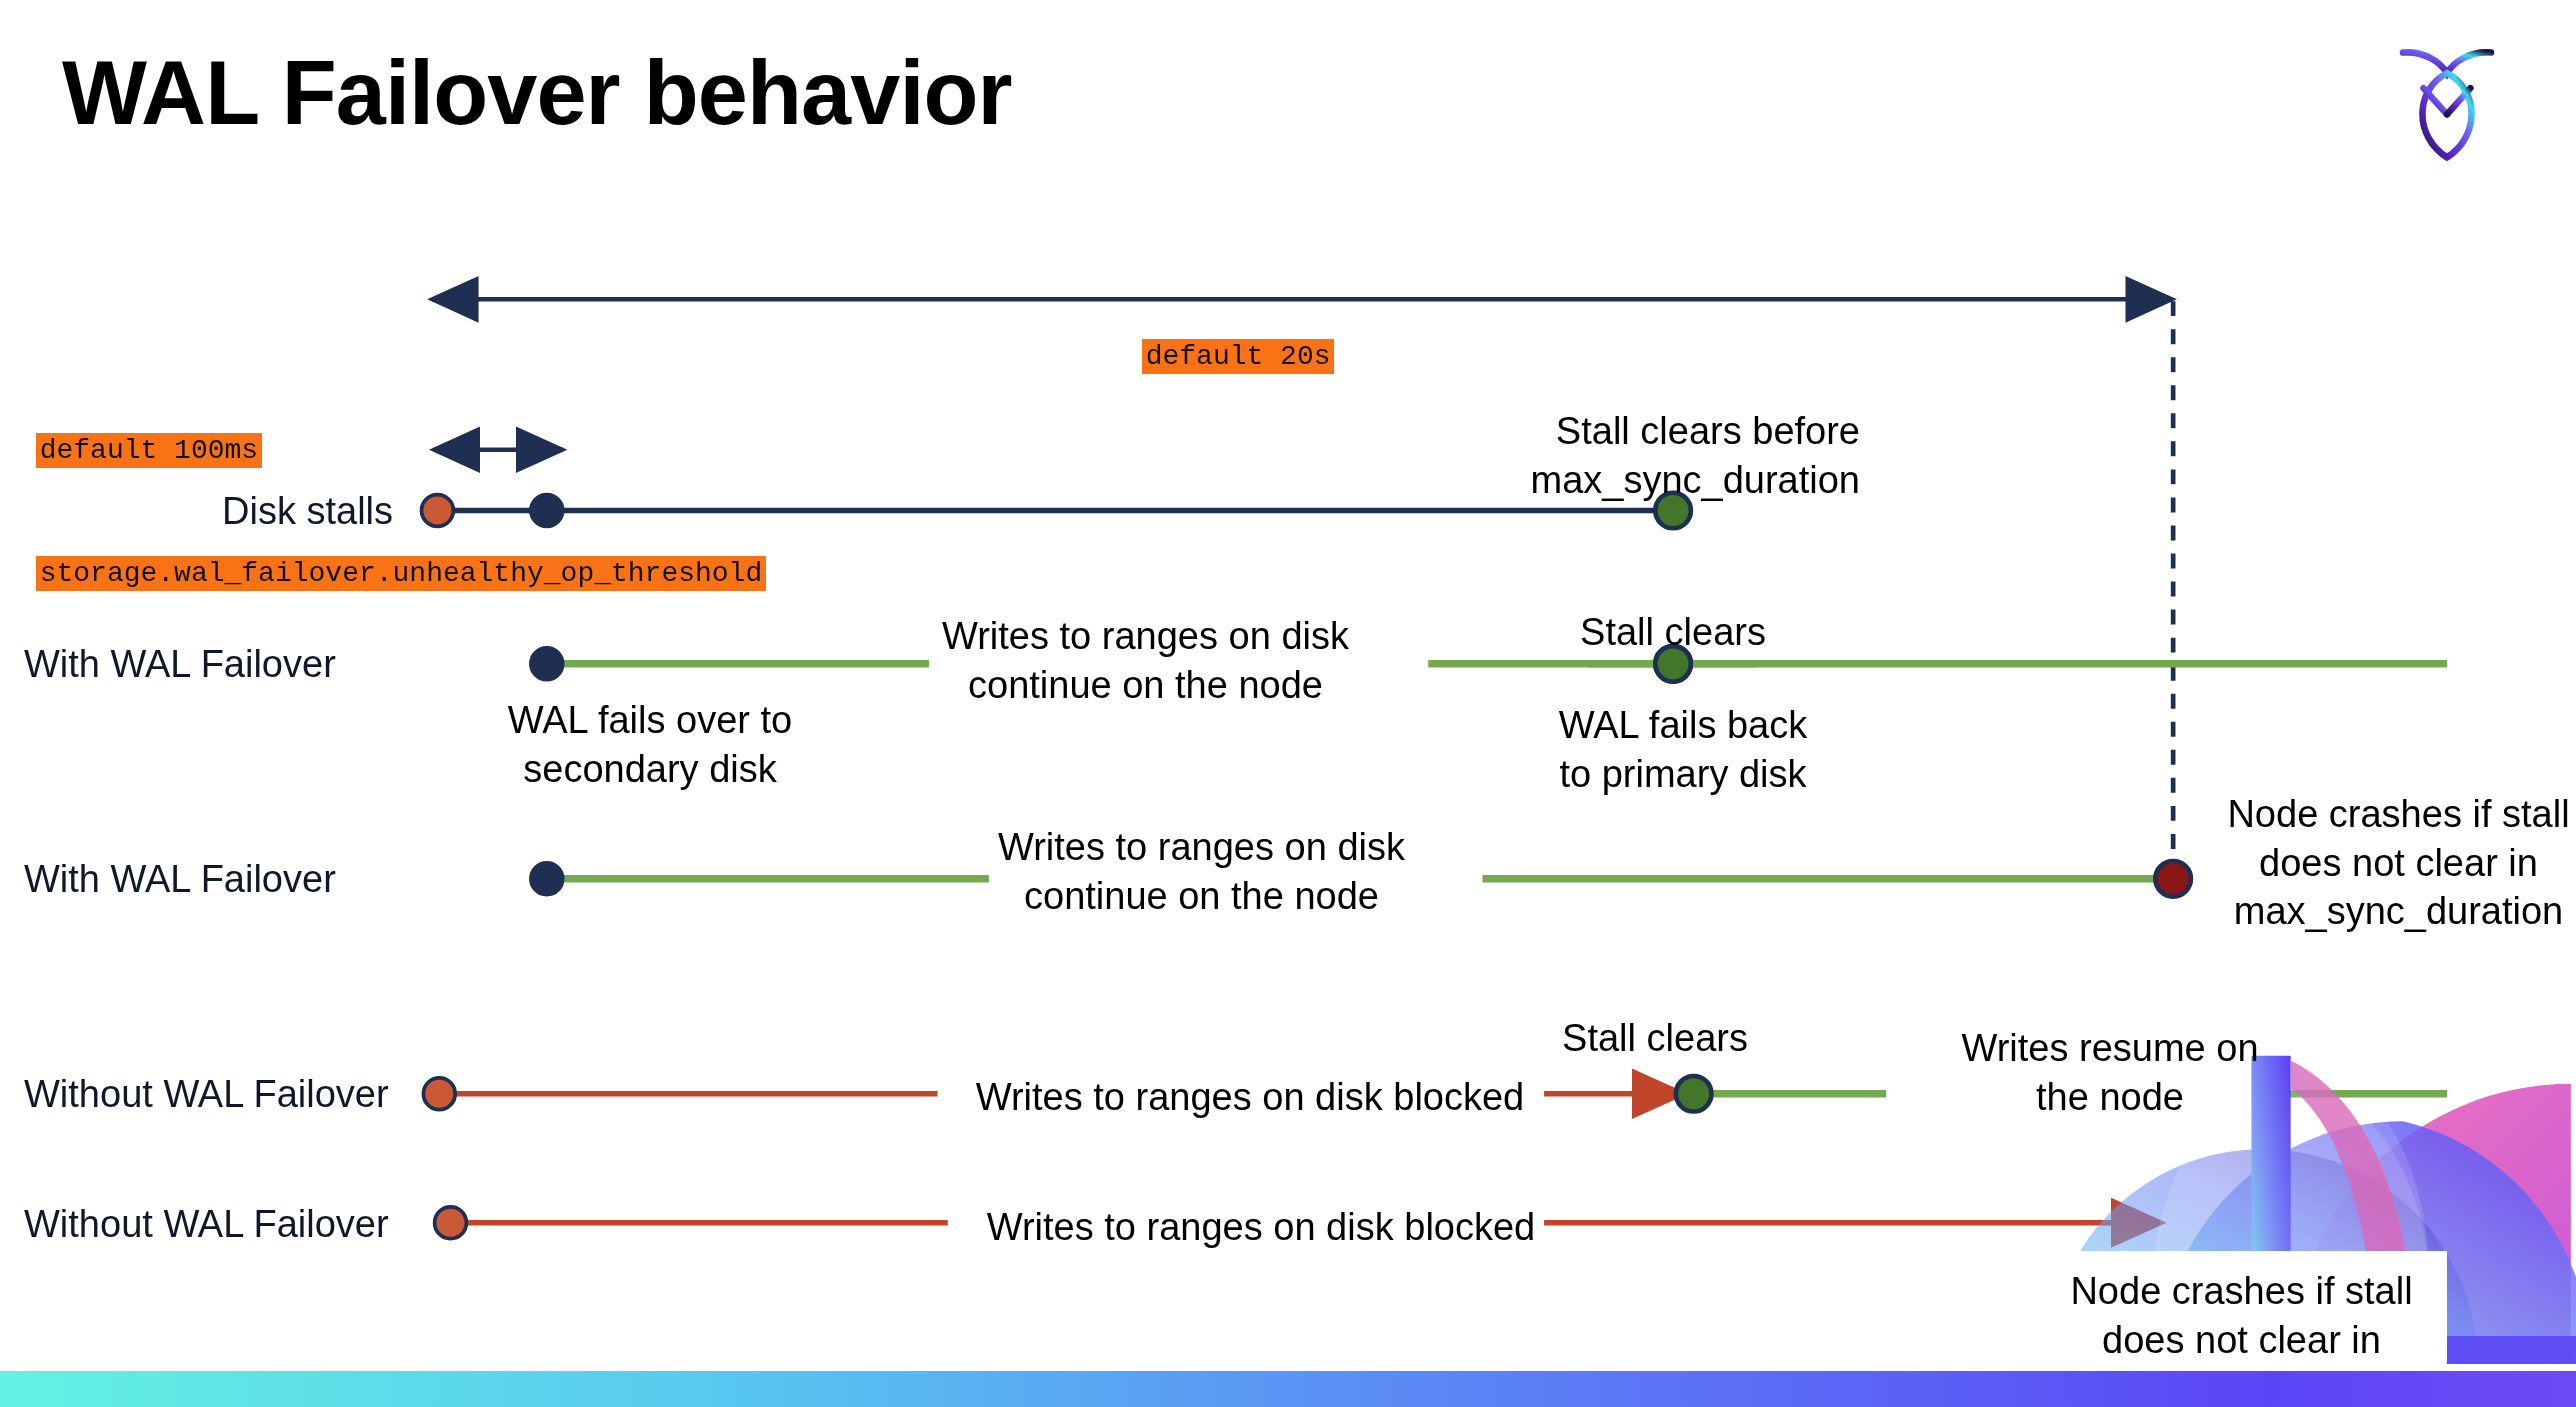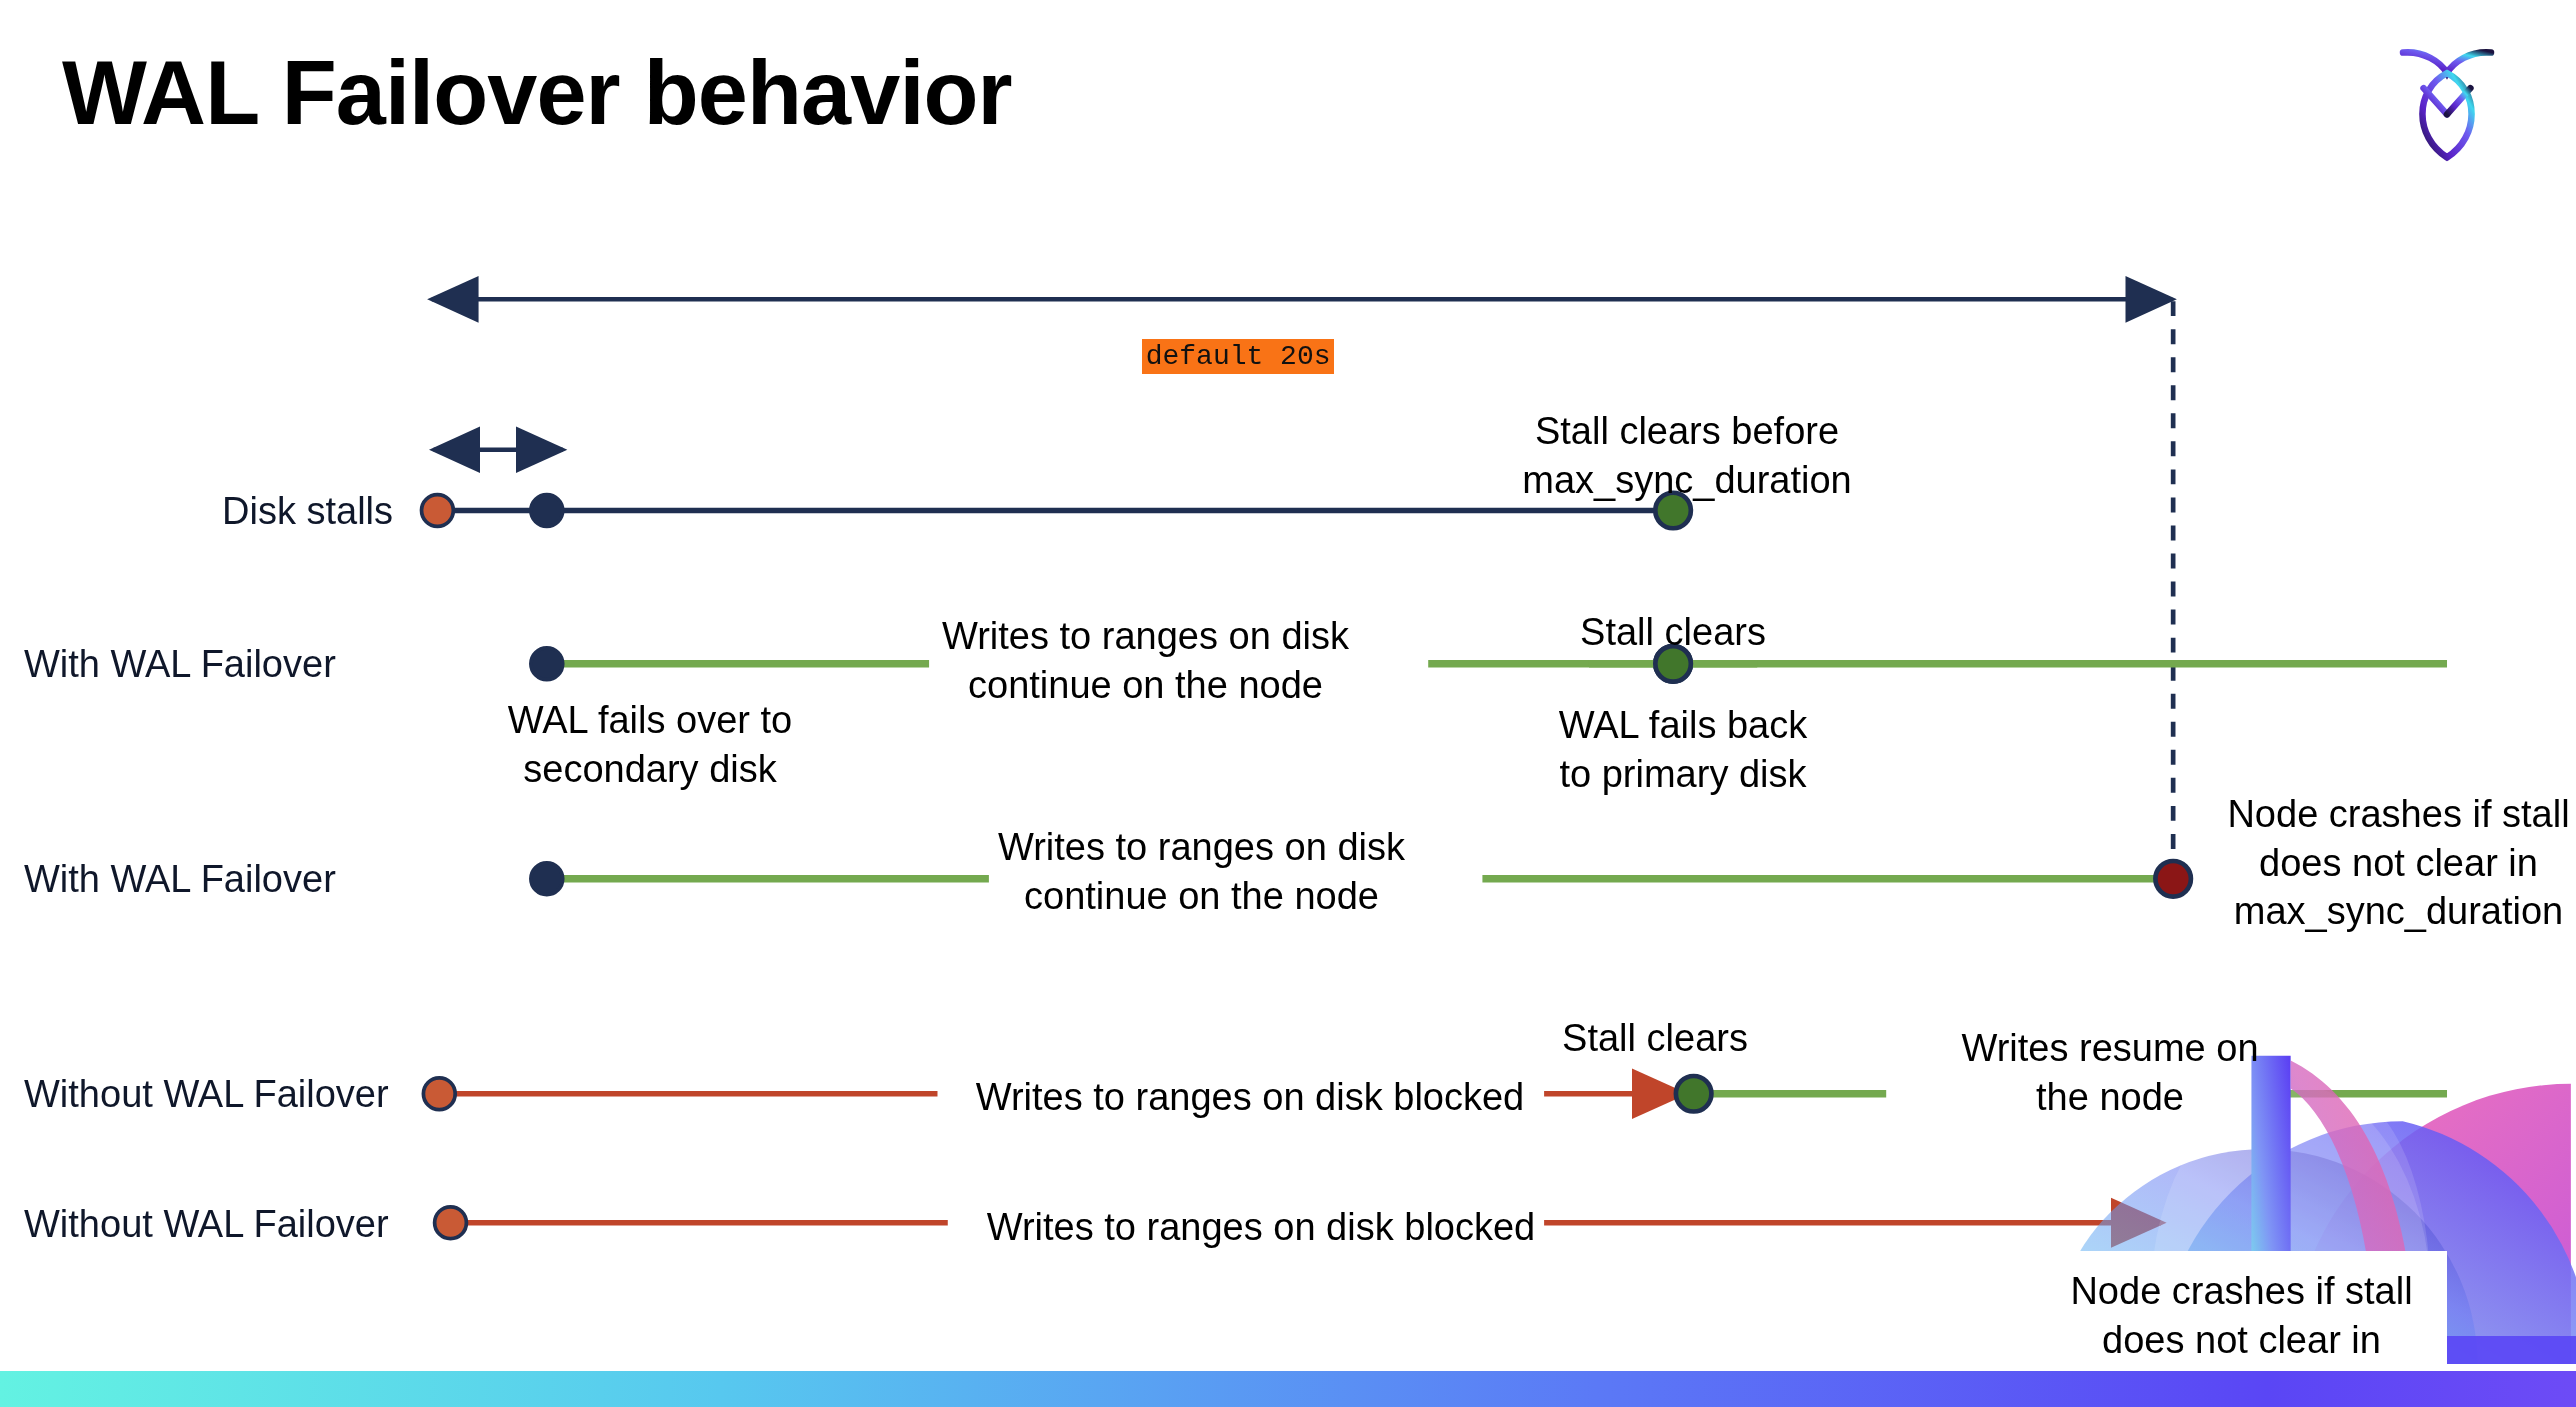--- a/index.html
+++ b/index.html
@@ -84,20 +84,24 @@
         <path d="M65 88 L40 60"></path>
         <path d="M65 88 L90 60"></path>
       </g>
     </svg>
   </div>
 
   <div class="code-label" style="left:1142px;top:254px;">
     <div><span>default 20s</span></div>
   </div>
 
+  <div class="code-label" style="left:36px;top:348px;">
+    <div><span>default 100ms</span></div>
+    <div><span>storage.wal_failover.unhealthy_op_threshold</span></div>
+  </div>
 
   <svg id="diagram-layer" viewBox="0 0 2756 1506">
     <defs>
       <marker id="navy-arrow-r" markerWidth="12" markerHeight="12" refX="10" refY="6" orient="auto" markerUnits="strokeWidth">
         <path d="M0,1 L11,6 L0,11 z" fill="#1f2f51"></path>
       </marker>
       <marker id="navy-arrow-l" markerWidth="12" markerHeight="12" refX="10" refY="6" orient="auto-start-reverse" markerUnits="strokeWidth">
         <path d="M0,1 L11,6 L0,11 z" fill="#1f2f51"></path>
       </marker>
       <marker id="red-arrow-r" markerWidth="11" markerHeight="11" refX="9" refY="5.5" orient="auto" markerUnits="strokeWidth">
@@ -187,21 +191,21 @@
       <path d="M0 470 L620 470 L620 500 L0 500 Z" fill="#5a46f5" opacity="0.9"></path>
     </svg>
   </div>
 
   <div class="row-label" style="left:222px;top:490px;">Disk stalls</div>
   <div class="row-label" style="left:24px;top:643px;">With WAL Failover</div>
   <div class="row-label" style="left:24px;top:858px;">With WAL Failover</div>
   <div class="row-label" style="left:24px;top:1073px;">Without WAL Failover</div>
   <div class="row-label" style="left:24px;top:1203px;">Without WAL Failover</div>
 
-  <div class="annot center" style="left:1514px;top:407px;width:346px;">Stall clears before
+  <div class="annot center" style="left:1514px;top:407px;width:346px;text-align:right;">Stall clears before
 max_sync_duration</div>
 
   <div class="annot center" style="left:935px;top:612px;width:421px;">Writes to ranges on disk
 continue on the node</div>
 
   <div class="annot center" style="left:1533px;top:608px;width:280px;">Stall clears</div>
 
   <div class="annot center" style="left:463px;top:696px;width:374px;">WAL fails over to
 secondary disk</div>
 

